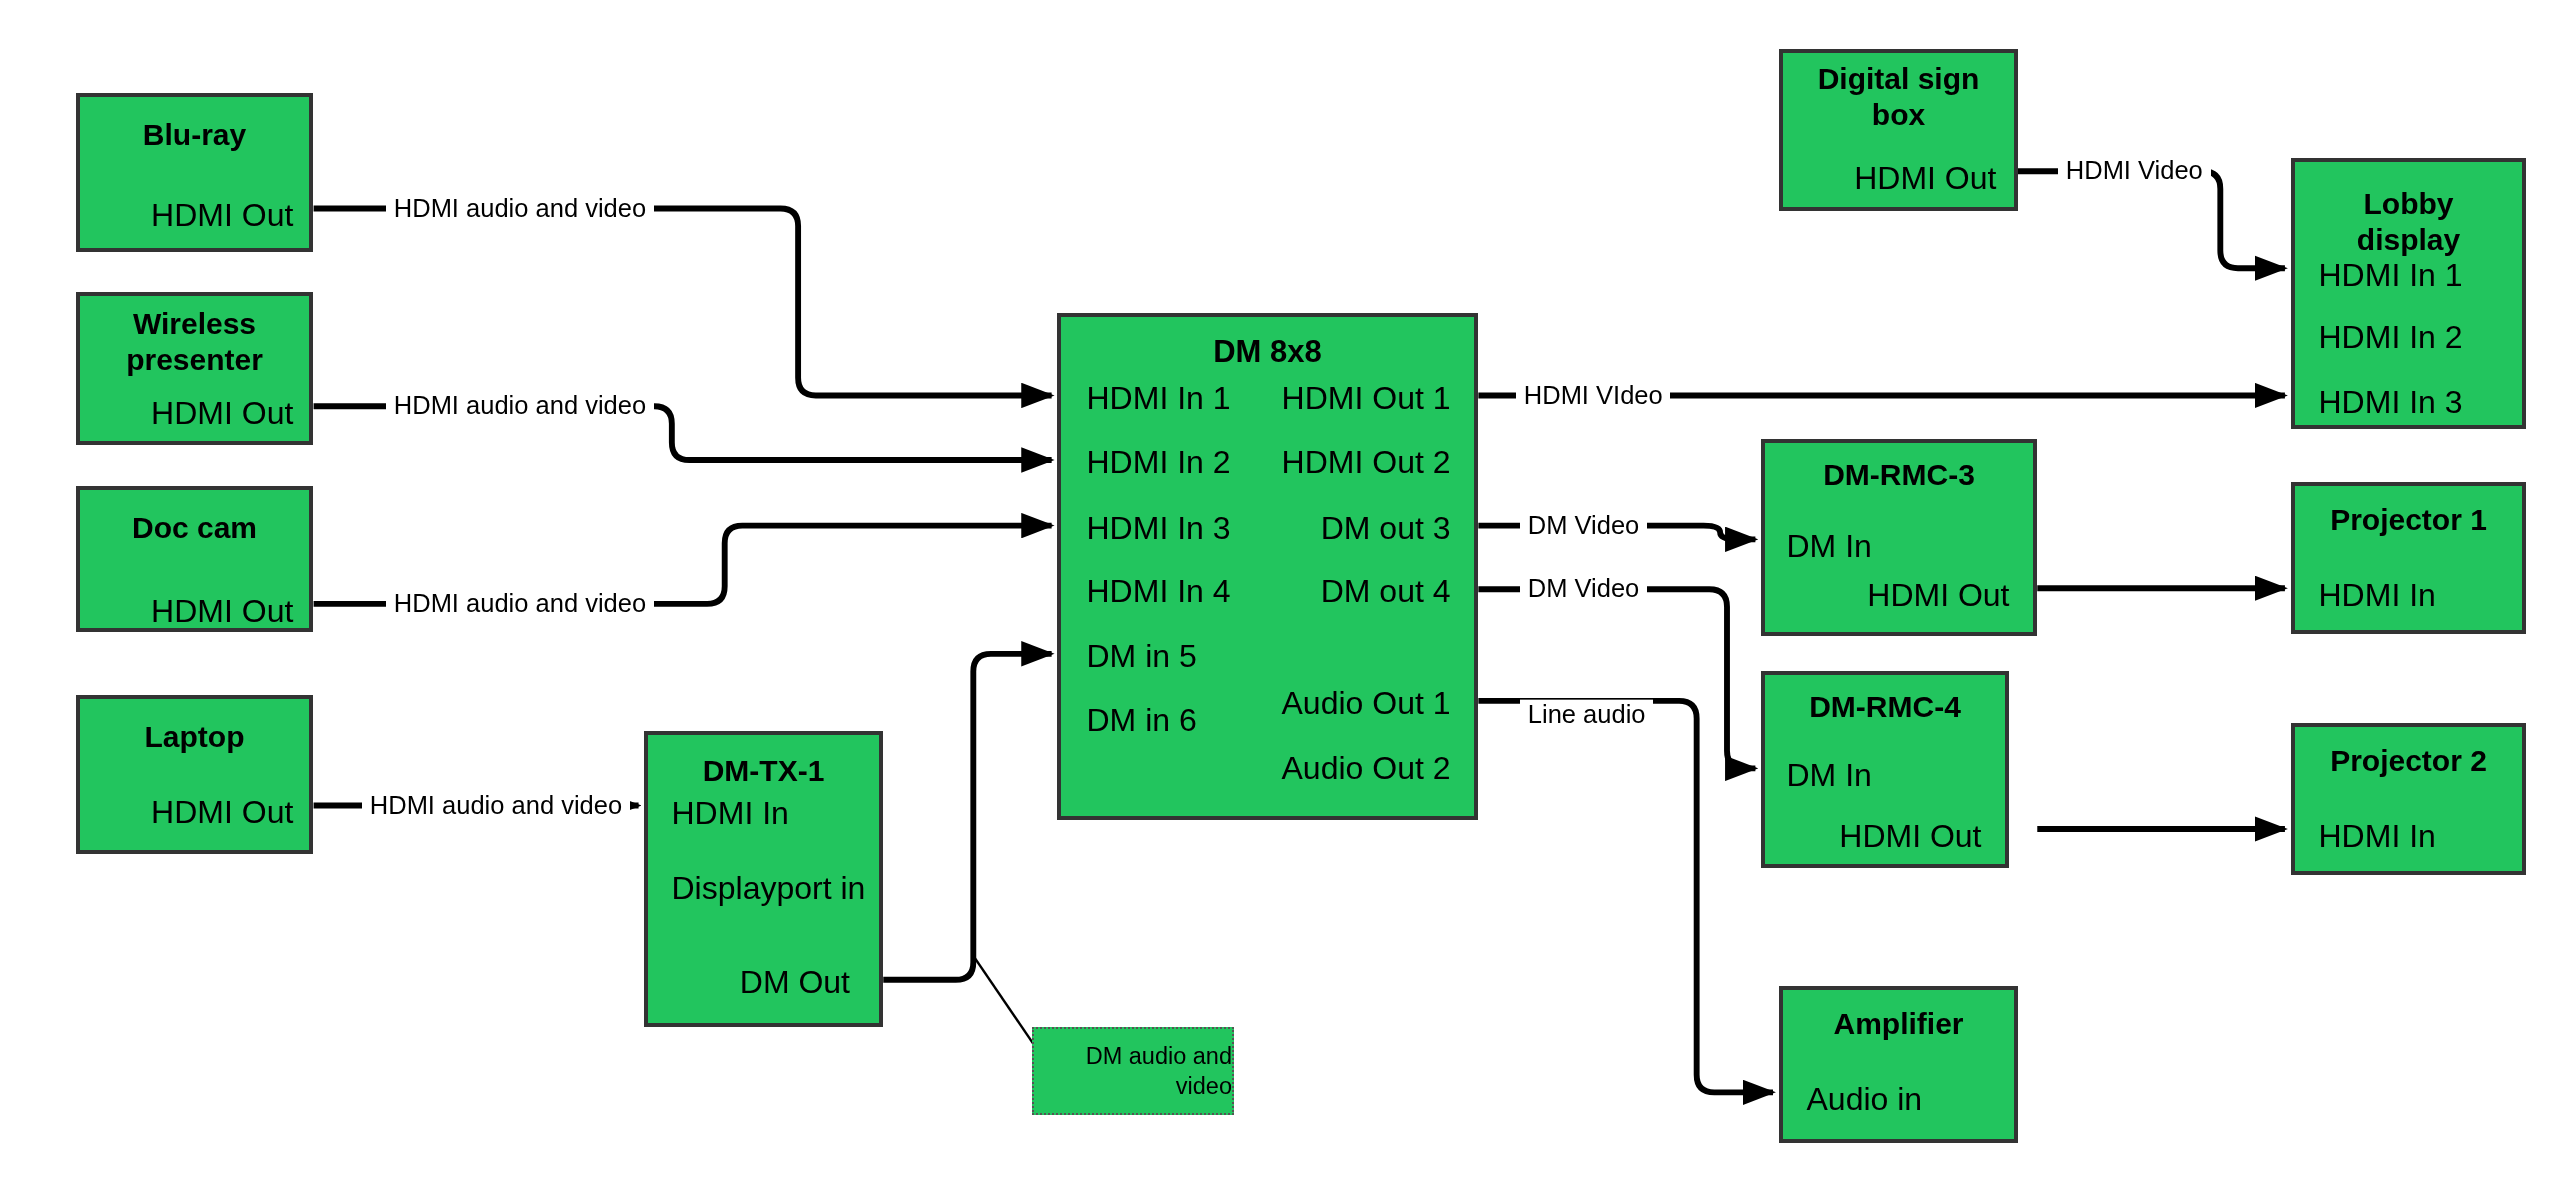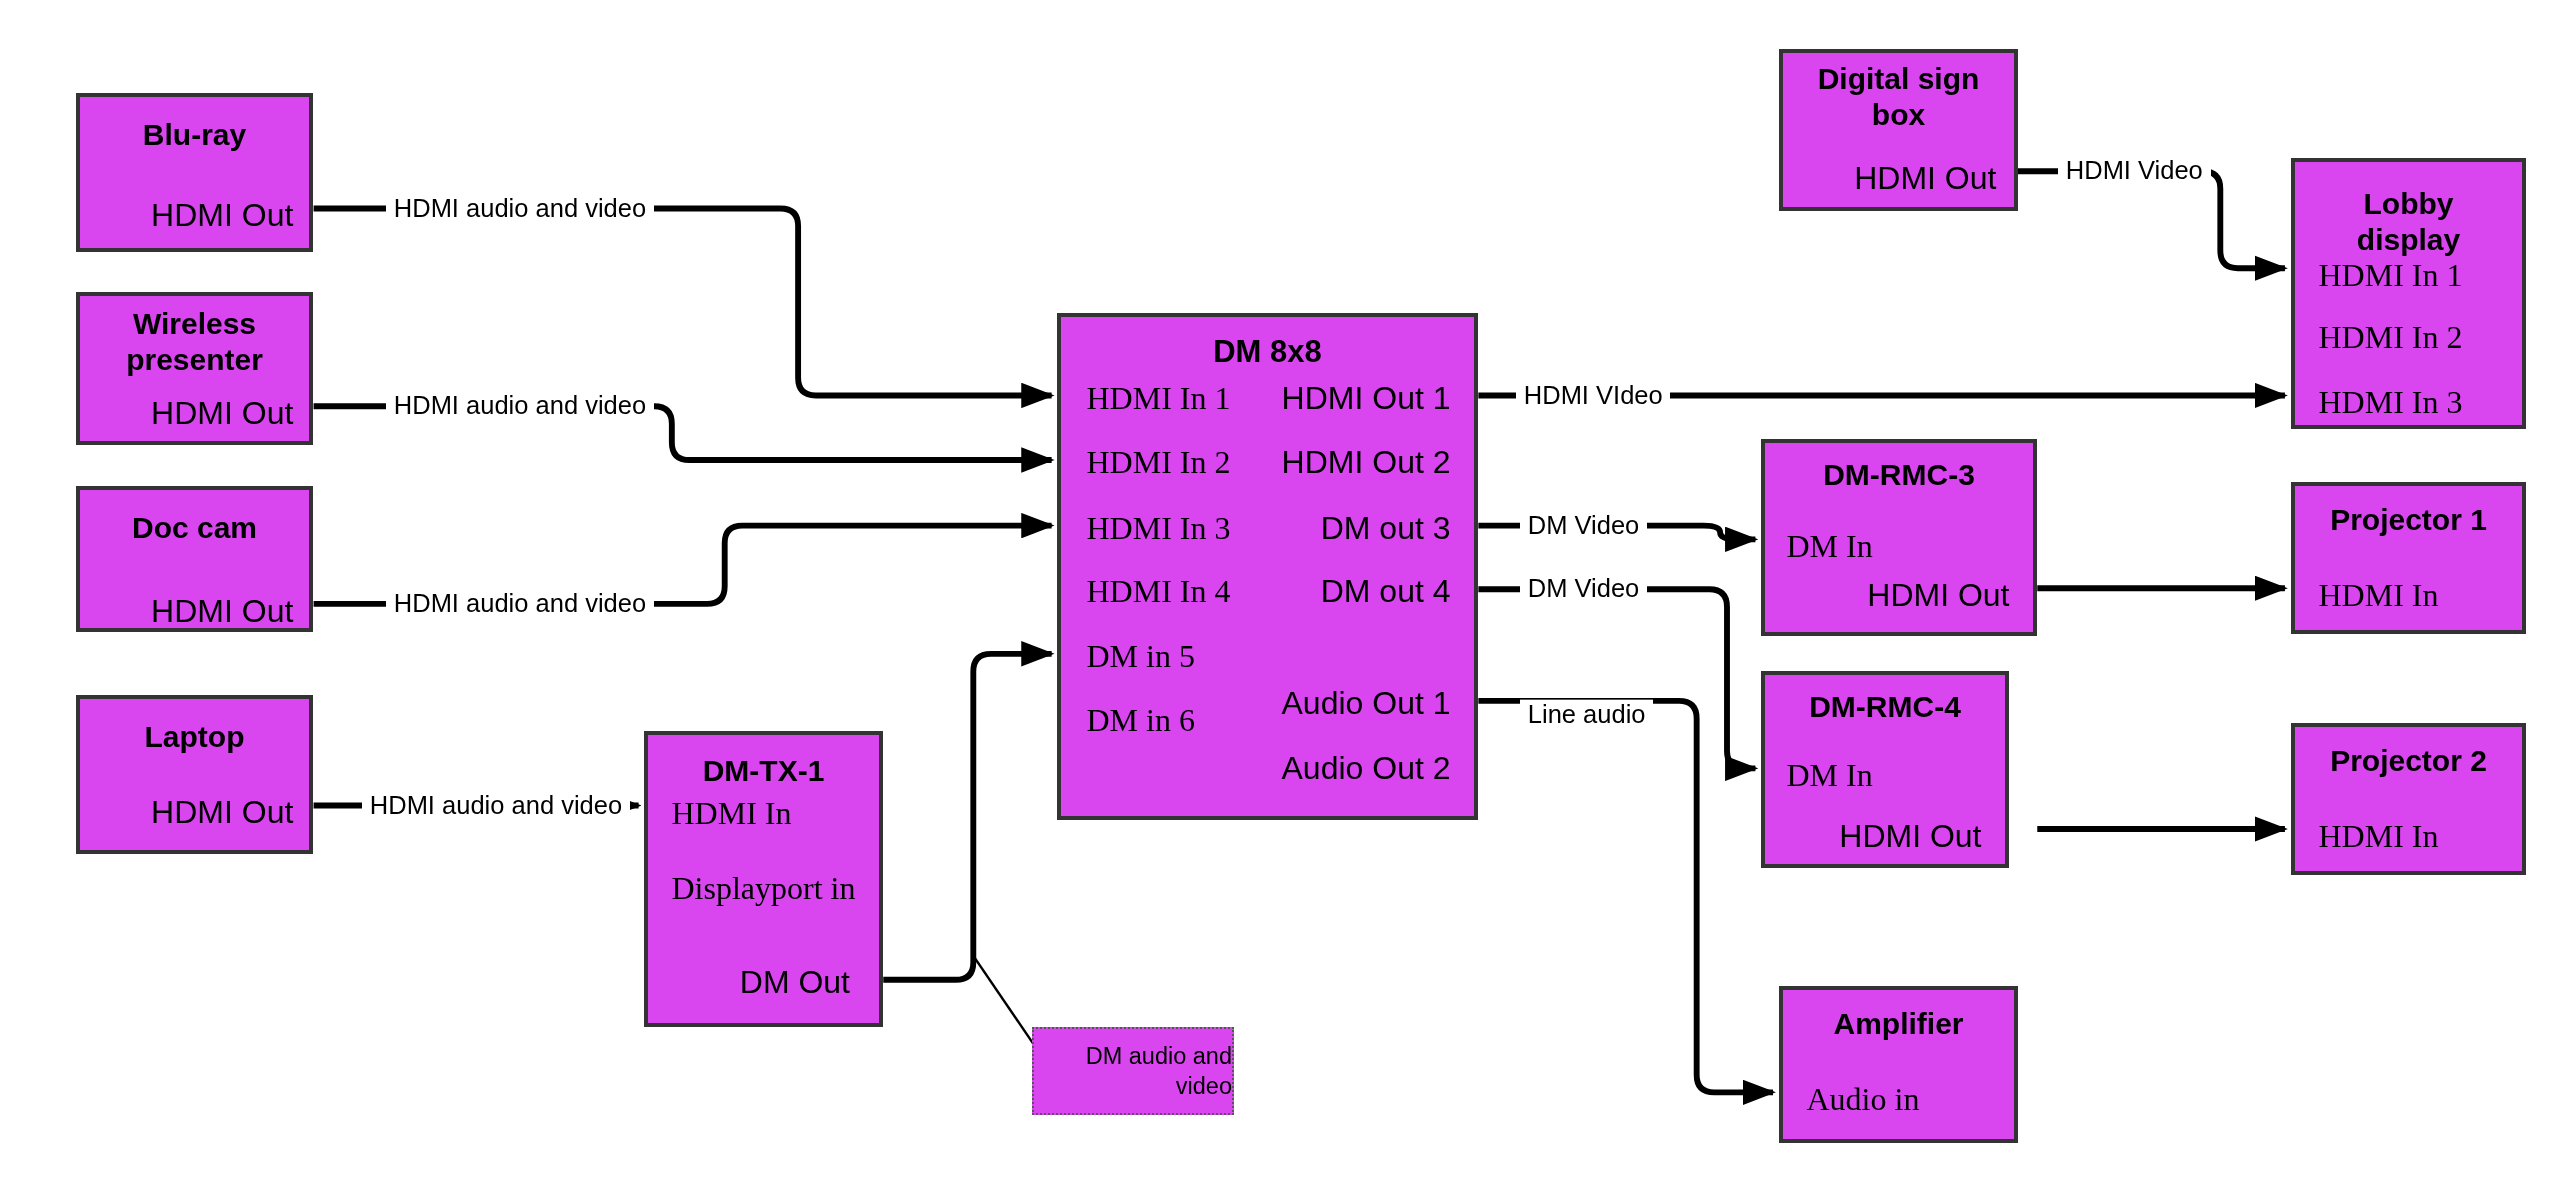--- a/index.html
+++ b/index.html
@@ -9,42 +9,42 @@
     height: 1201px;
     background: #ffffff;
     font-family: "Liberation Sans", "DejaVu Sans", sans-serif;
     color: #000000;
     overflow: hidden;
   }
   svg.wires { position: absolute; left: 0; top: 0; }
   .node {
     position: absolute;
     border: 4.9px solid #333333;
-    background: #d946ef;
+    background: #22c55e;
     box-sizing: border-box;
   }
   .node.dotted {
     border: 2px dotted #555555;
   }
   .title {
     position: absolute;
     left: 0; right: 0;
     text-align: center;
     font-weight: bold;
     font-size: 30px;
     line-height: 1.22;
   }
   .title .inner { display: inline-block; }
   .port {
     position: absolute;
     font-size: 32px;
     line-height: 1;
     white-space: nowrap;
   }
-  .port.left  { text-align: right; font-family: Liberation Serif, serif; }
+  .port.left  { text-align: right; }
   .port.right { text-align: right; }
   .wire-label {
     position: absolute;
     transform: translateY(-52%);
     background: #ffffff;
     padding: 2px 7.8px;
     font-size: 25.5px;
     line-height: 1;
     white-space: nowrap;
   }

